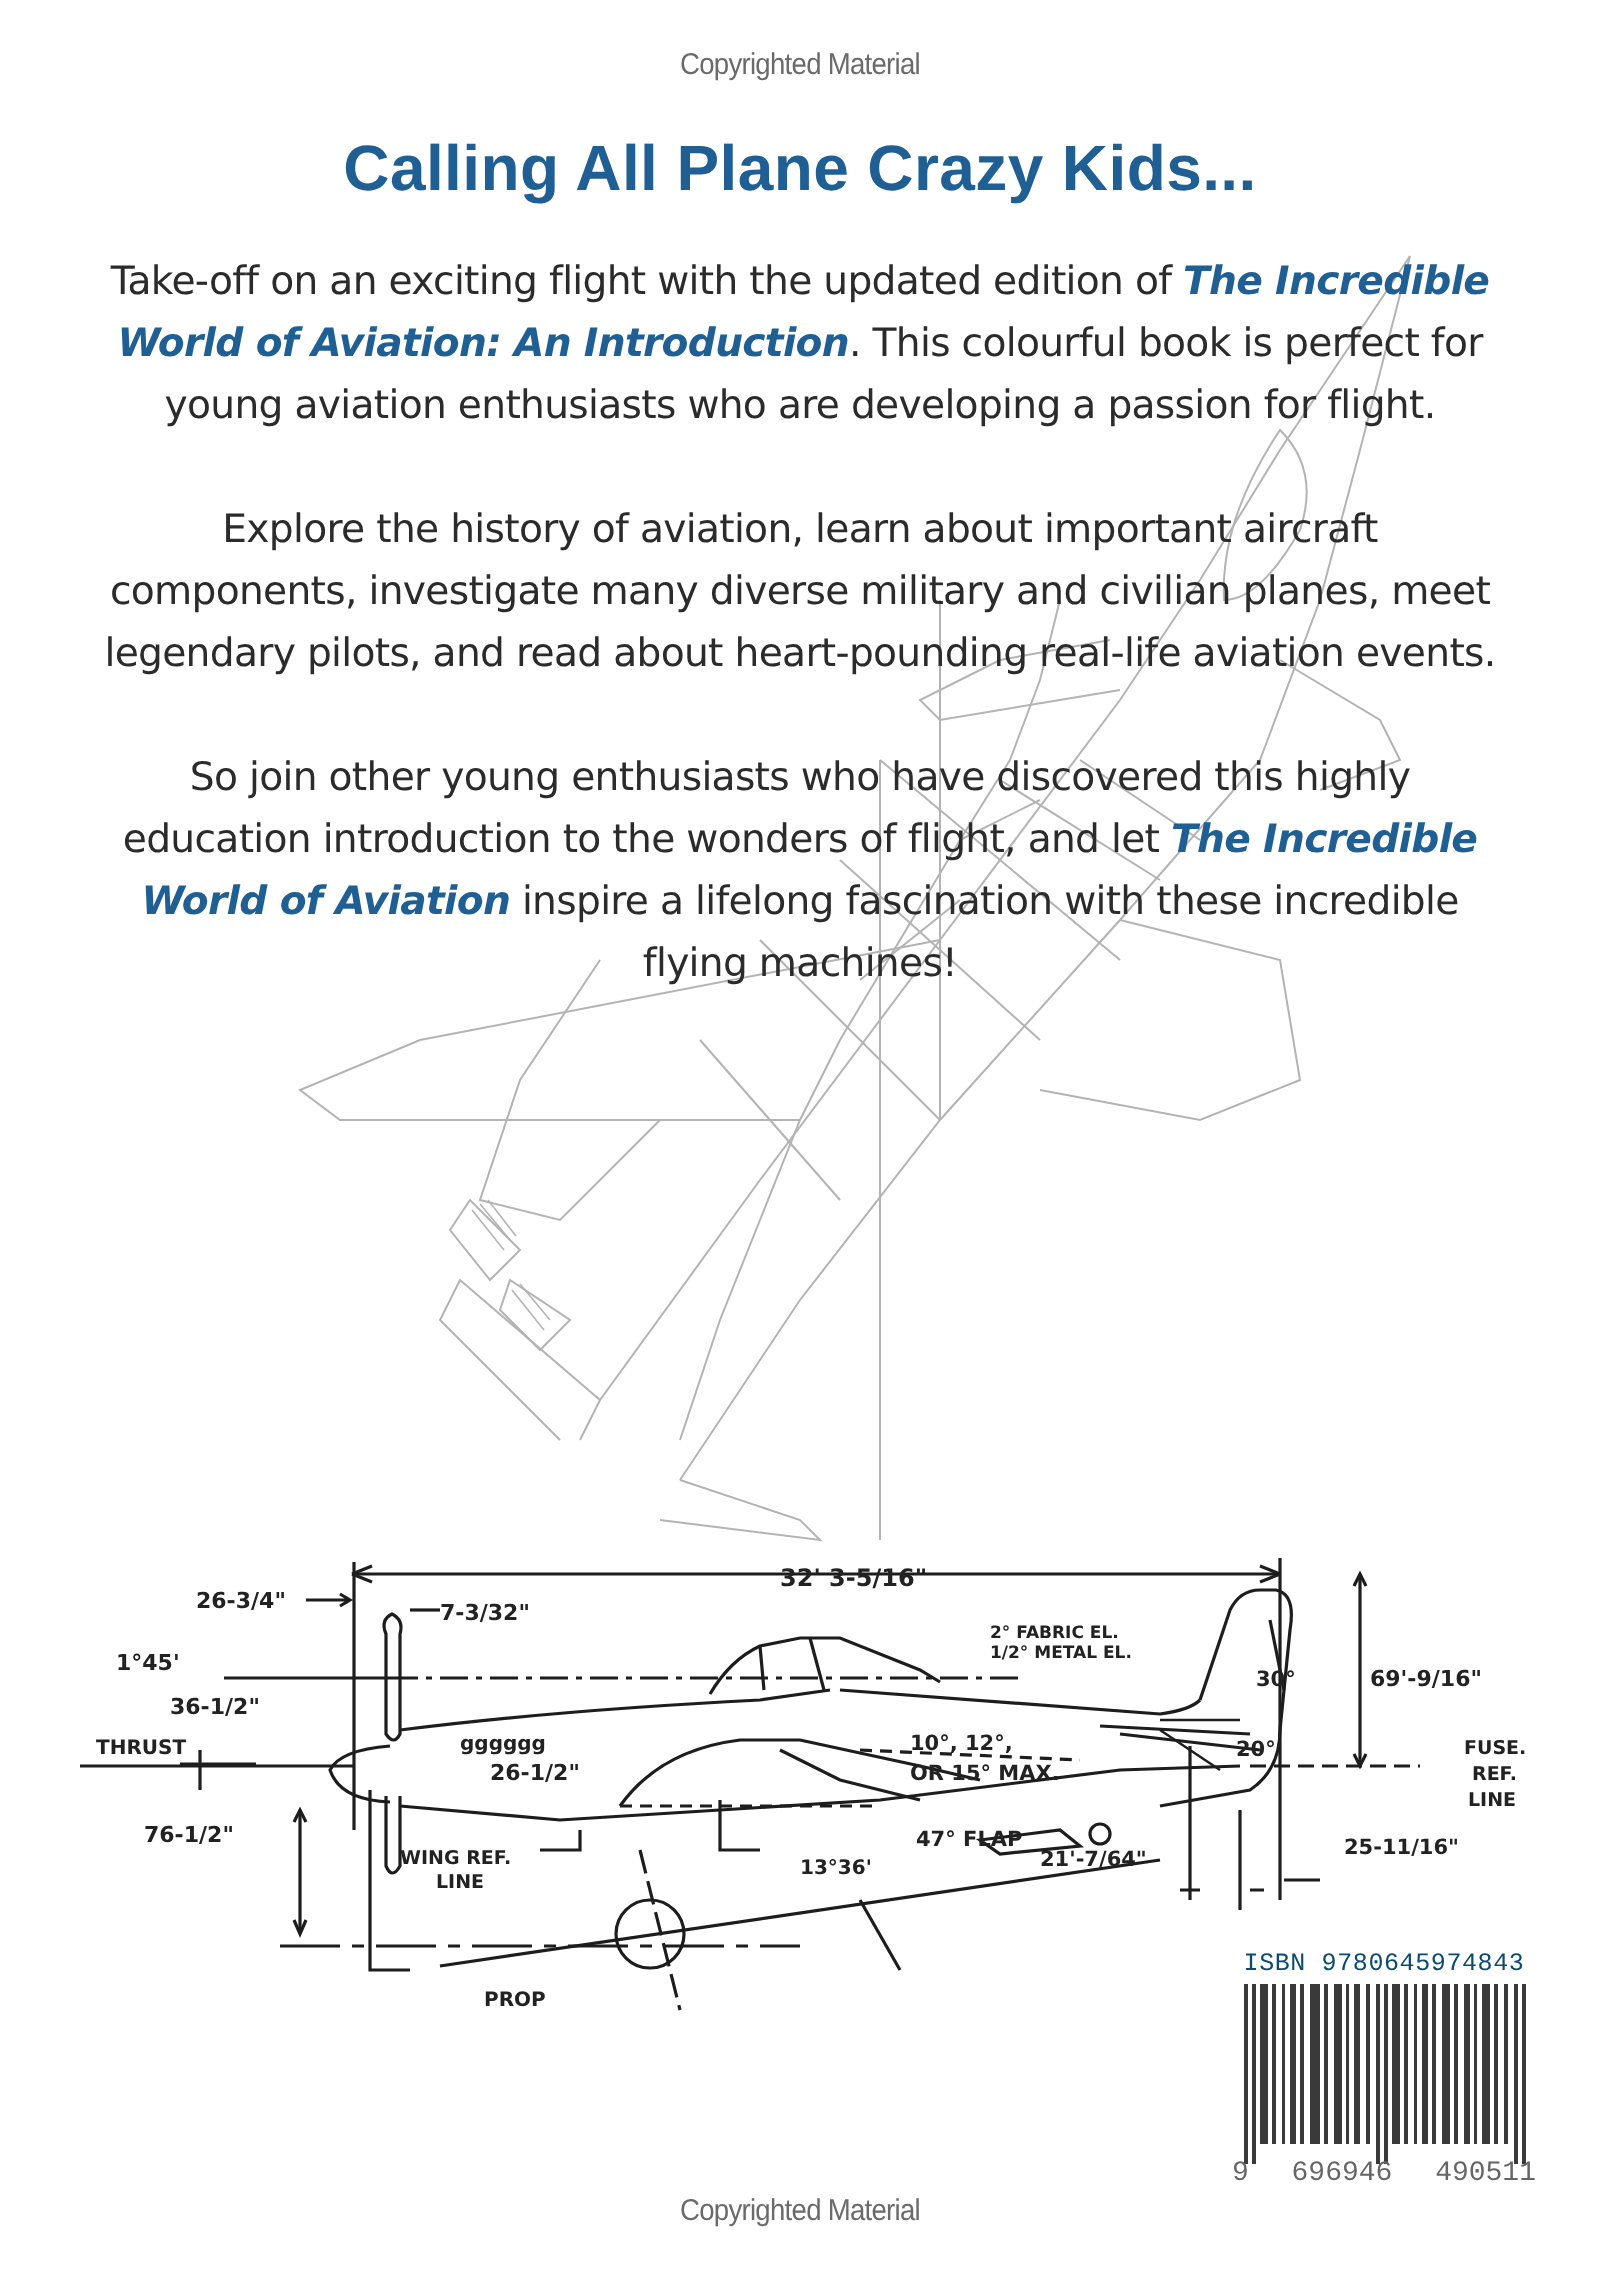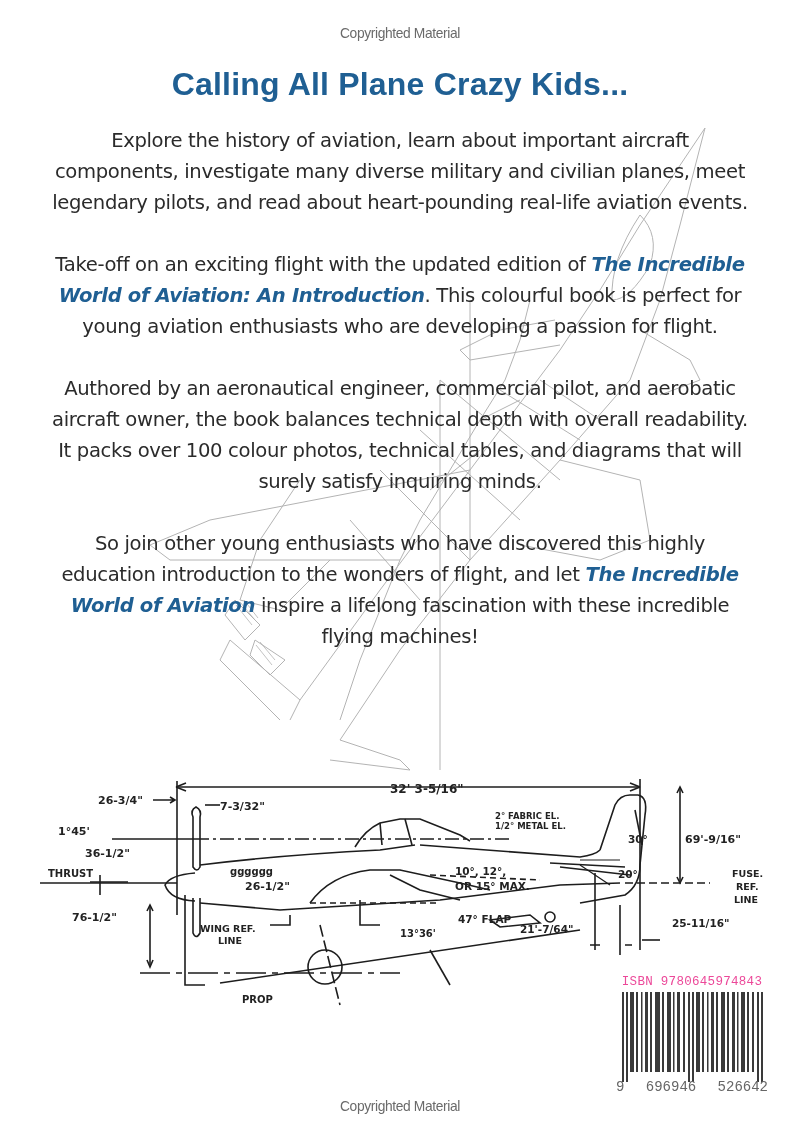--- a/index.html
+++ b/index.html
@@ -31,21 +31,21 @@
     .body-text .em { color: #1f5f93; font-style: italic; font-weight: bold; }
 
     .diagram { position: absolute; left: 20px; top: 775px; width: 780px; height: 235px; }
     .diagram text { font-family: "DejaVu Sans", sans-serif; font-weight: bold; fill: #222; }
 
     .barcode {
       position: absolute; left: 612px; top: 975px; width: 160px; height: 125px;
     }
     .isbn-top {
       position: absolute; top: 0; left: 0; width: 160px; text-align: center;
-      font-family: "Liberation Mono", monospace; font-size: 12.5px; color: #ec4899;
+      font-family: "Liberation Mono", monospace; font-size: 12.5px; color: #0c4a6e;
       letter-spacing: 0.3px;
     }
     .bars { position: absolute; top: 17px; left: 8px; width: 145px; height: 90px; }
     .isbn-bottom {
       position: absolute; top: 104px; left: 0; width: 160px;
       font-family: "Liberation Mono", monospace; font-size: 14px; color: #666;
       display: flex; justify-content: space-between; padding: 0 4px;
       background: transparent;
     }
   </style>
@@ -94,25 +94,24 @@
       <path d="M256 645 L272 665"></path>
         <path d="M260 642 L275 660"></path>
     </g>
 
     <path d="M440 380 L440 770"></path>
     <path d="M470 300 L470 560"></path>
   </g>
 </svg>
 
 <div class="body-text">
-  <p>Explore the history of aviation, learn about important aircraft components, investigate many diverse military and civilian planes, meet legendary pilots, and read about heart-pounding real-life aviation events.</p>
   <p>
     <span>Take-off on an exciting flight with the updated edition of </span><span class="em">The Incredible World of Aviation: An Introduction</span><span>. This colourful book is perfect for young aviation enthusiasts who are developing a passion for flight.</span>
   </p>
-  <p>Authored by an aeronautical engineer, commercial pilot, and aerobatic aircraft owner, the book balances technical depth with overall readability. It packs over 100 colour photos, technical tables, and diagrams that will surely satisfy inquiring minds.</p>
+  <p>Explore the history of aviation, learn about important aircraft components, investigate many diverse military and civilian planes, meet legendary pilots, and read about heart-pounding real-life aviation events.</p>
   <p>
     <span>So join other young enthusiasts who have discovered this highly education introduction to the wonders of flight, and let </span><span class="em">The Incredible World of Aviation</span><span> inspire a lifelong fascination with these incredible flying machines!</span>
   </p>
 </div>
 
 <svg class="diagram" viewBox="0 0 780 235">
   <g fill="none" stroke="#1d1d1d" stroke-width="1.6">
 
     <path d="M156 12 L620 12"></path>
     <path d="M156 12 L166 8 M156 12 L166 16"></path>
@@ -243,17 +242,17 @@
         <rect x="121" y="0" width="4" height="80"></rect>
       <rect x="127" y="0" width="2" height="80"></rect>
         <rect x="132" y="0" width="2" height="80"></rect>
       <rect x="137" y="0" width="2" height="90"></rect>
         <rect x="141" y="0" width="2" height="90"></rect>
     </g>
   </svg>
   <div class="isbn-bottom">
     <span>9</span>
     <span>696946</span>
-    <span>526642</span>
+    <span>490511</span>
   </div>
 </div>
 
 <div class="copyright bottom">Copyrighted Material</div>
 
 </body></html>

